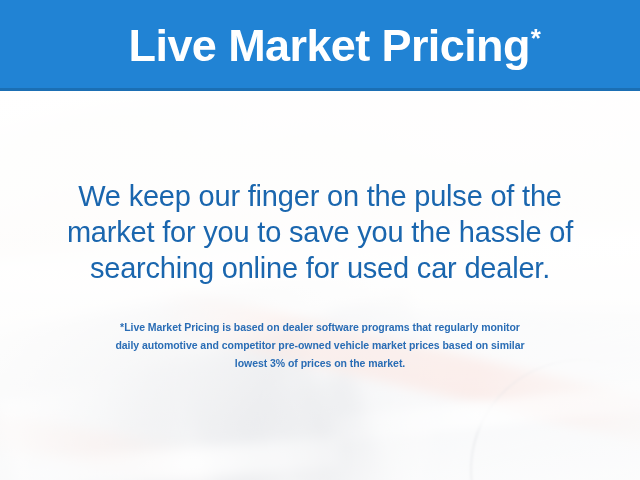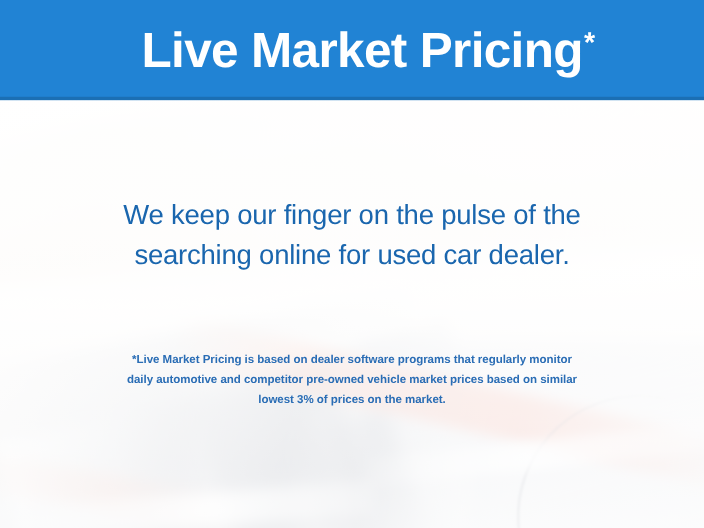--- a/index.html
+++ b/index.html
@@ -206,21 +206,21 @@
   }
 
   
   .headline {
     position: absolute;
     left: 0;
     top: 178px;
     width: 640px;
     text-align: center;
     color: #1a66ae;
-    font-size: 25px;
+    font-size: 29px;
     line-height: 36px;
     letter-spacing: -0.2px;
   }
   .headline .line {
     display: block;
     white-space: nowrap;
   }
 
   
   .disclaimer {
@@ -272,20 +272,21 @@
 
   <div class="header-band">
     <div class="header-title">
       <span>Live Market Pricing</span>
         <span class="asterisk">*</span>
     </div>
   </div>
 
   <div class="headline">
     <span class="line">We keep our finger on the pulse of the</span>
+    <span class="line">market for you to save you the hassle of</span>
     <span class="line">searching online for used car dealer.</span>
   </div>
 
   <div class="disclaimer">
     <span class="line">*Live Market Pricing is based on dealer software programs that regularly monitor</span>
     <span class="line">daily automotive and competitor pre-owned vehicle market prices based on similar</span>
     <span class="line">lowest 3% of prices on the market.</span>
   </div>
 
 </div>

